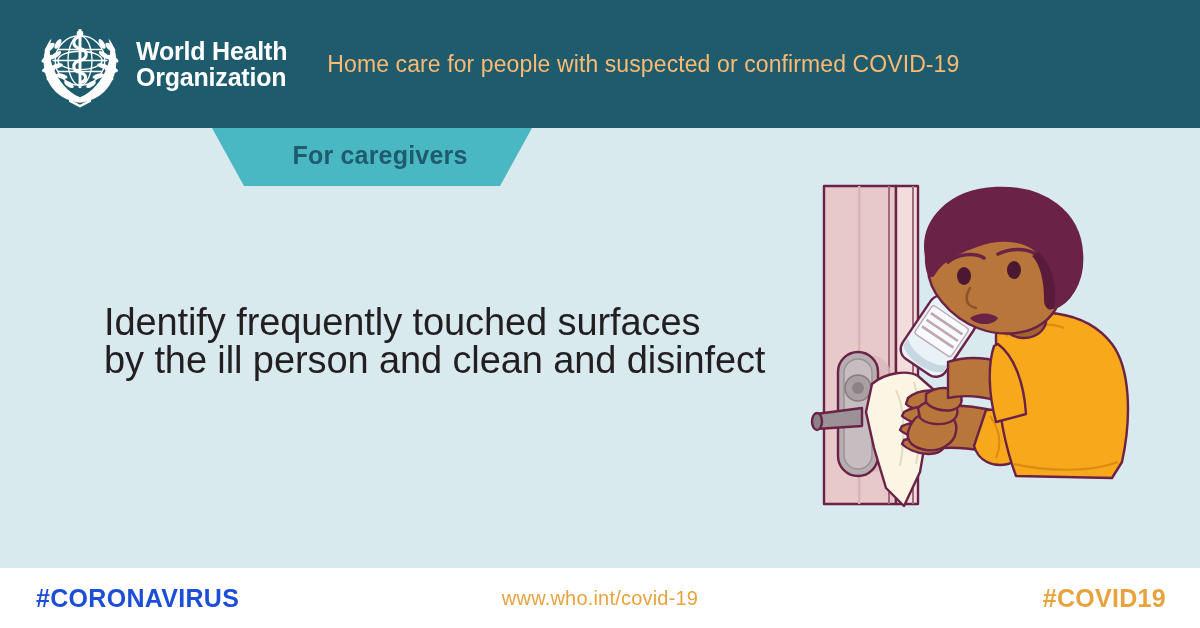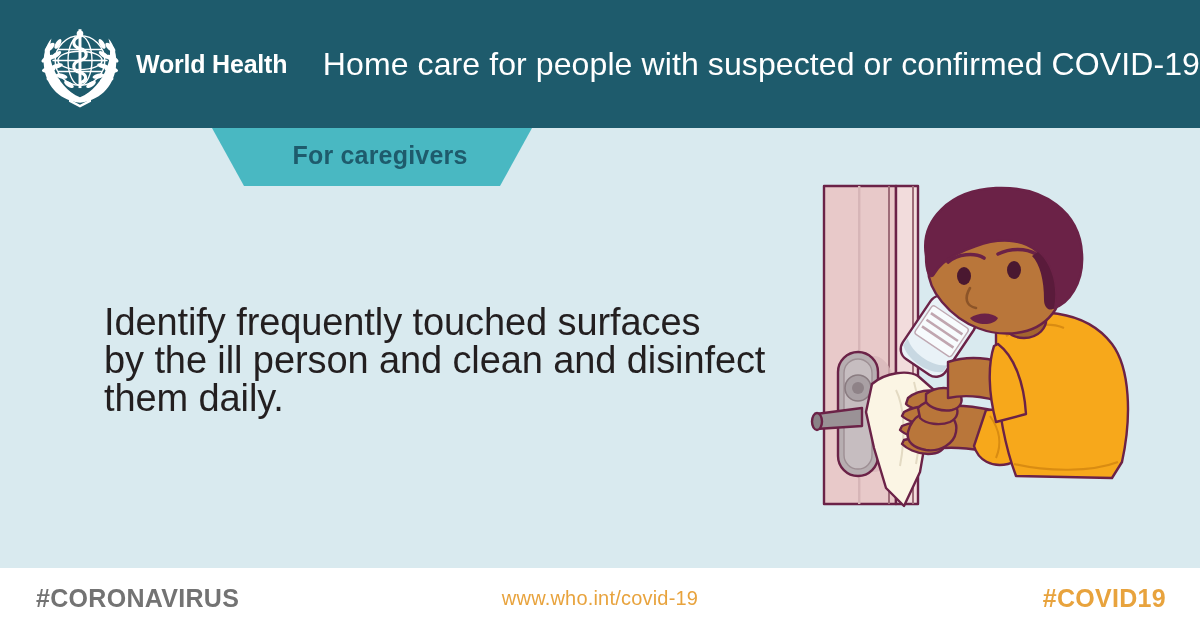--- a/index.html
+++ b/index.html
@@ -19,21 +19,21 @@
   }
   .who-logo { margin-left:34px; width:92px; height:88px; flex:none; }
   .who-wordmark {
     margin-left:10px; color:#ffffff;
     font-weight:bold; font-size:25px; line-height:1.05;
     letter-spacing:-0.2px; white-space:nowrap;
   }
   .header-divider { width:40px; }
   .header-text { margin-left:0px; }
   .header-title {
-    color:#ffffff; font-size:32px; line-height:1.15;
+    color:#fdba74; font-size:23px; line-height:1.15;
     font-weight:400; white-space:nowrap; letter-spacing:0.1px;
   }
   .header-sub {
     color:#CFE0E5; font-size:19.5px; line-height:1.3;
     font-weight:400; white-space:nowrap; margin-top:3px;
   }
 
   
   .banner-wrap {
     position:absolute; left:200px; top:128px; width:360px; height:58px;
@@ -65,21 +65,21 @@
   .illustration svg { display:block; width:100%; height:100%; }
 
   
   .footer {
     position:absolute; left:0; top:568px; width:1200px; height:60px;
     background:#FFFFFF;
   }
   .footer-left {
     position:absolute; left:36px; top:0; height:60px;
     display:flex; align-items:center;
-    color:#737373; font-size:25px; font-weight:bold; letter-spacing:0.3px;
+    color:#1d4ed8; font-size:25px; font-weight:bold; letter-spacing:0.3px;
   }
   .footer-center {
     position:absolute; left:0; top:0; width:1200px; height:60px;
     display:flex; align-items:center; justify-content:center;
     color:#E8A33D; font-size:20px; font-weight:400; letter-spacing:0.2px;
   }
   .footer-right {
     position:absolute; right:34px; top:0; height:60px;
     display:flex; align-items:center;
     color:#E8A33D; font-size:25px; font-weight:bold; letter-spacing:0.3px;
@@ -149,38 +149,38 @@
             <ellipse cx="38" cy="70" rx="6" ry="2.6" transform="rotate(32 38 70)"></ellipse>
           </g>
         </g>
 
         <path d="M38 86 L50 92 L62 86 L62 89 L50 95 L38 89 Z" fill="#ffffff"></path>
       </svg>
     </div>
 
     <div class="who-wordmark">
       <div>World Health</div>
+      <div>Organization</div>
     </div>
 
     <div class="header-divider"></div>
 
     <div class="header-text">
       <div class="header-title">Home care for people with suspected or confirmed COVID-19</div>
     </div>
   </div>
 
   <div class="banner-wrap">
     <div class="banner-shape"></div>
     <div class="banner-label">For caregivers</div>
   </div>
 
   <div class="body-text">
     <div>Identify frequently touched surfaces</div>
     <div>by the ill person and clean and disinfect</div>
-    <div>them daily.</div>
   </div>
 
   <div class="illustration">
     <svg viewBox="0 0 350 360" xmlns="http://www.w3.org/2000/svg">
       <defs>
         <style>
           .ol { stroke:#6B2247; stroke-width:2.4; stroke-linejoin:round; stroke-linecap:round; }
         </style>
       </defs>
 

